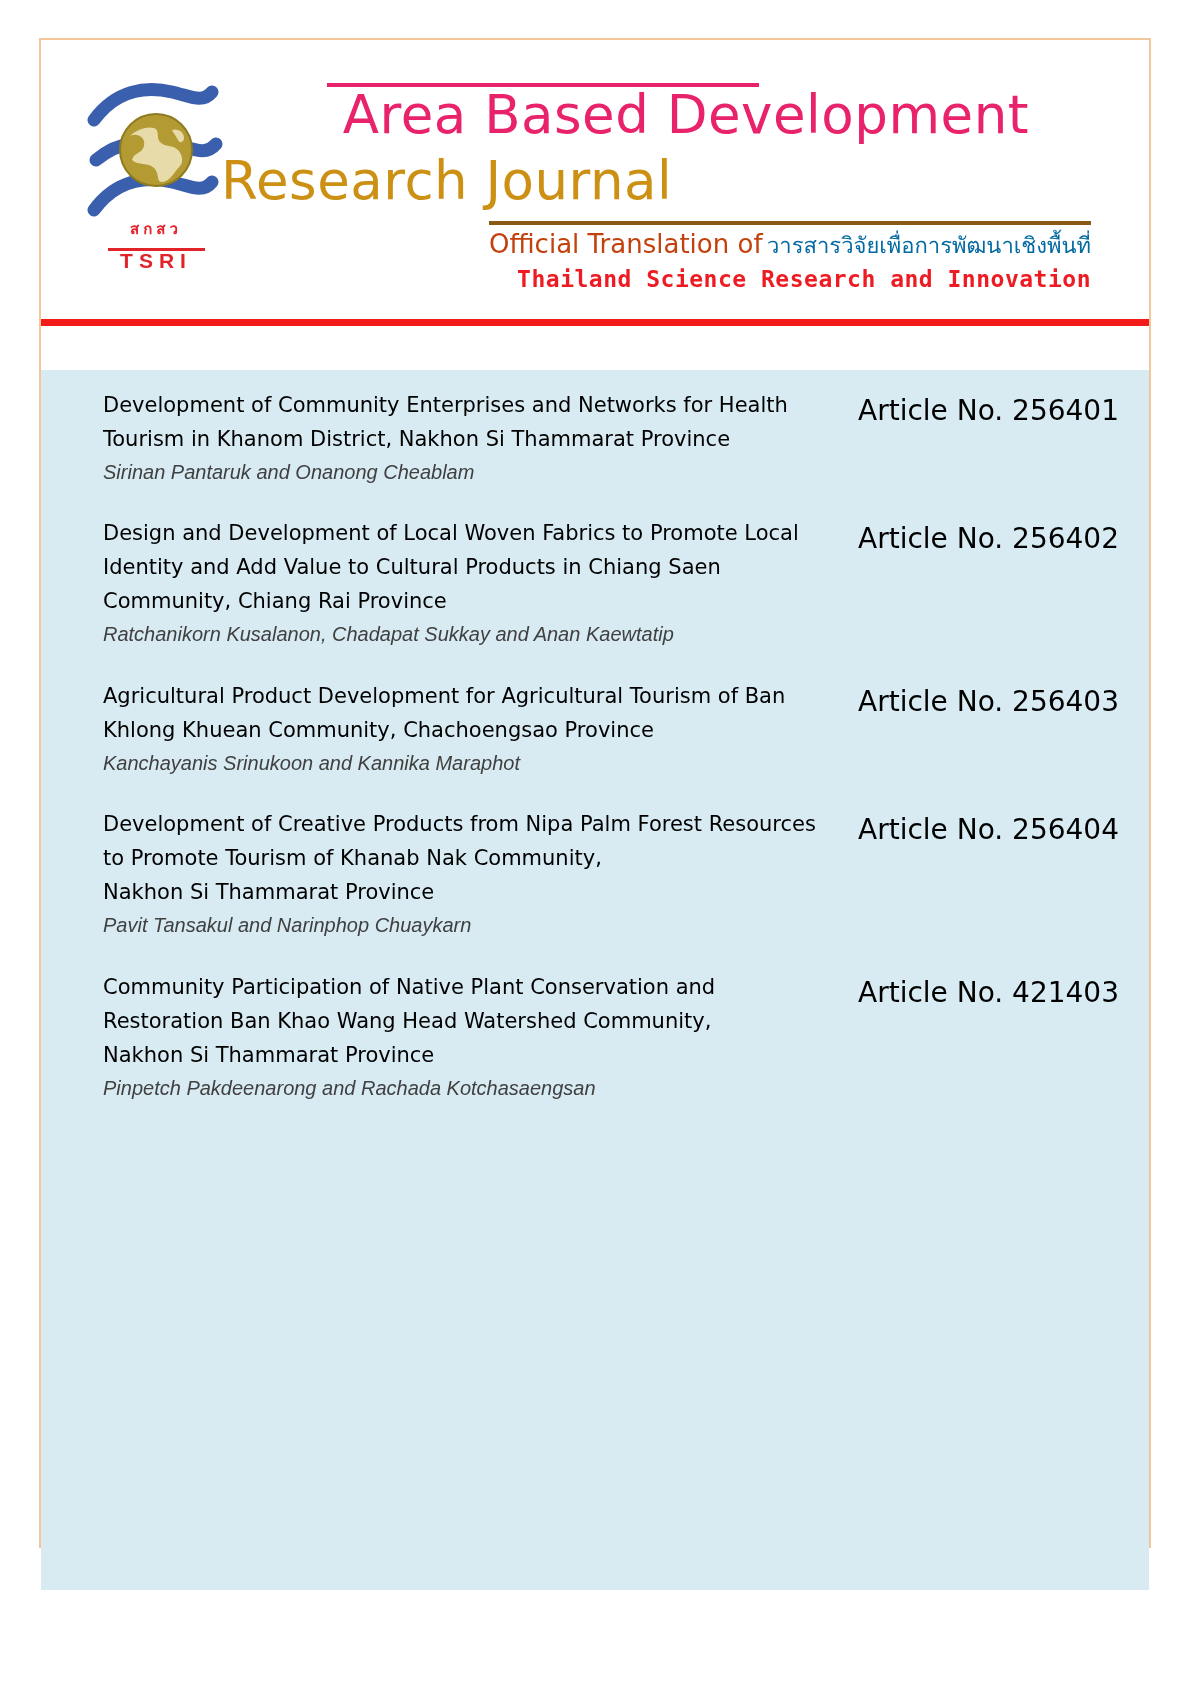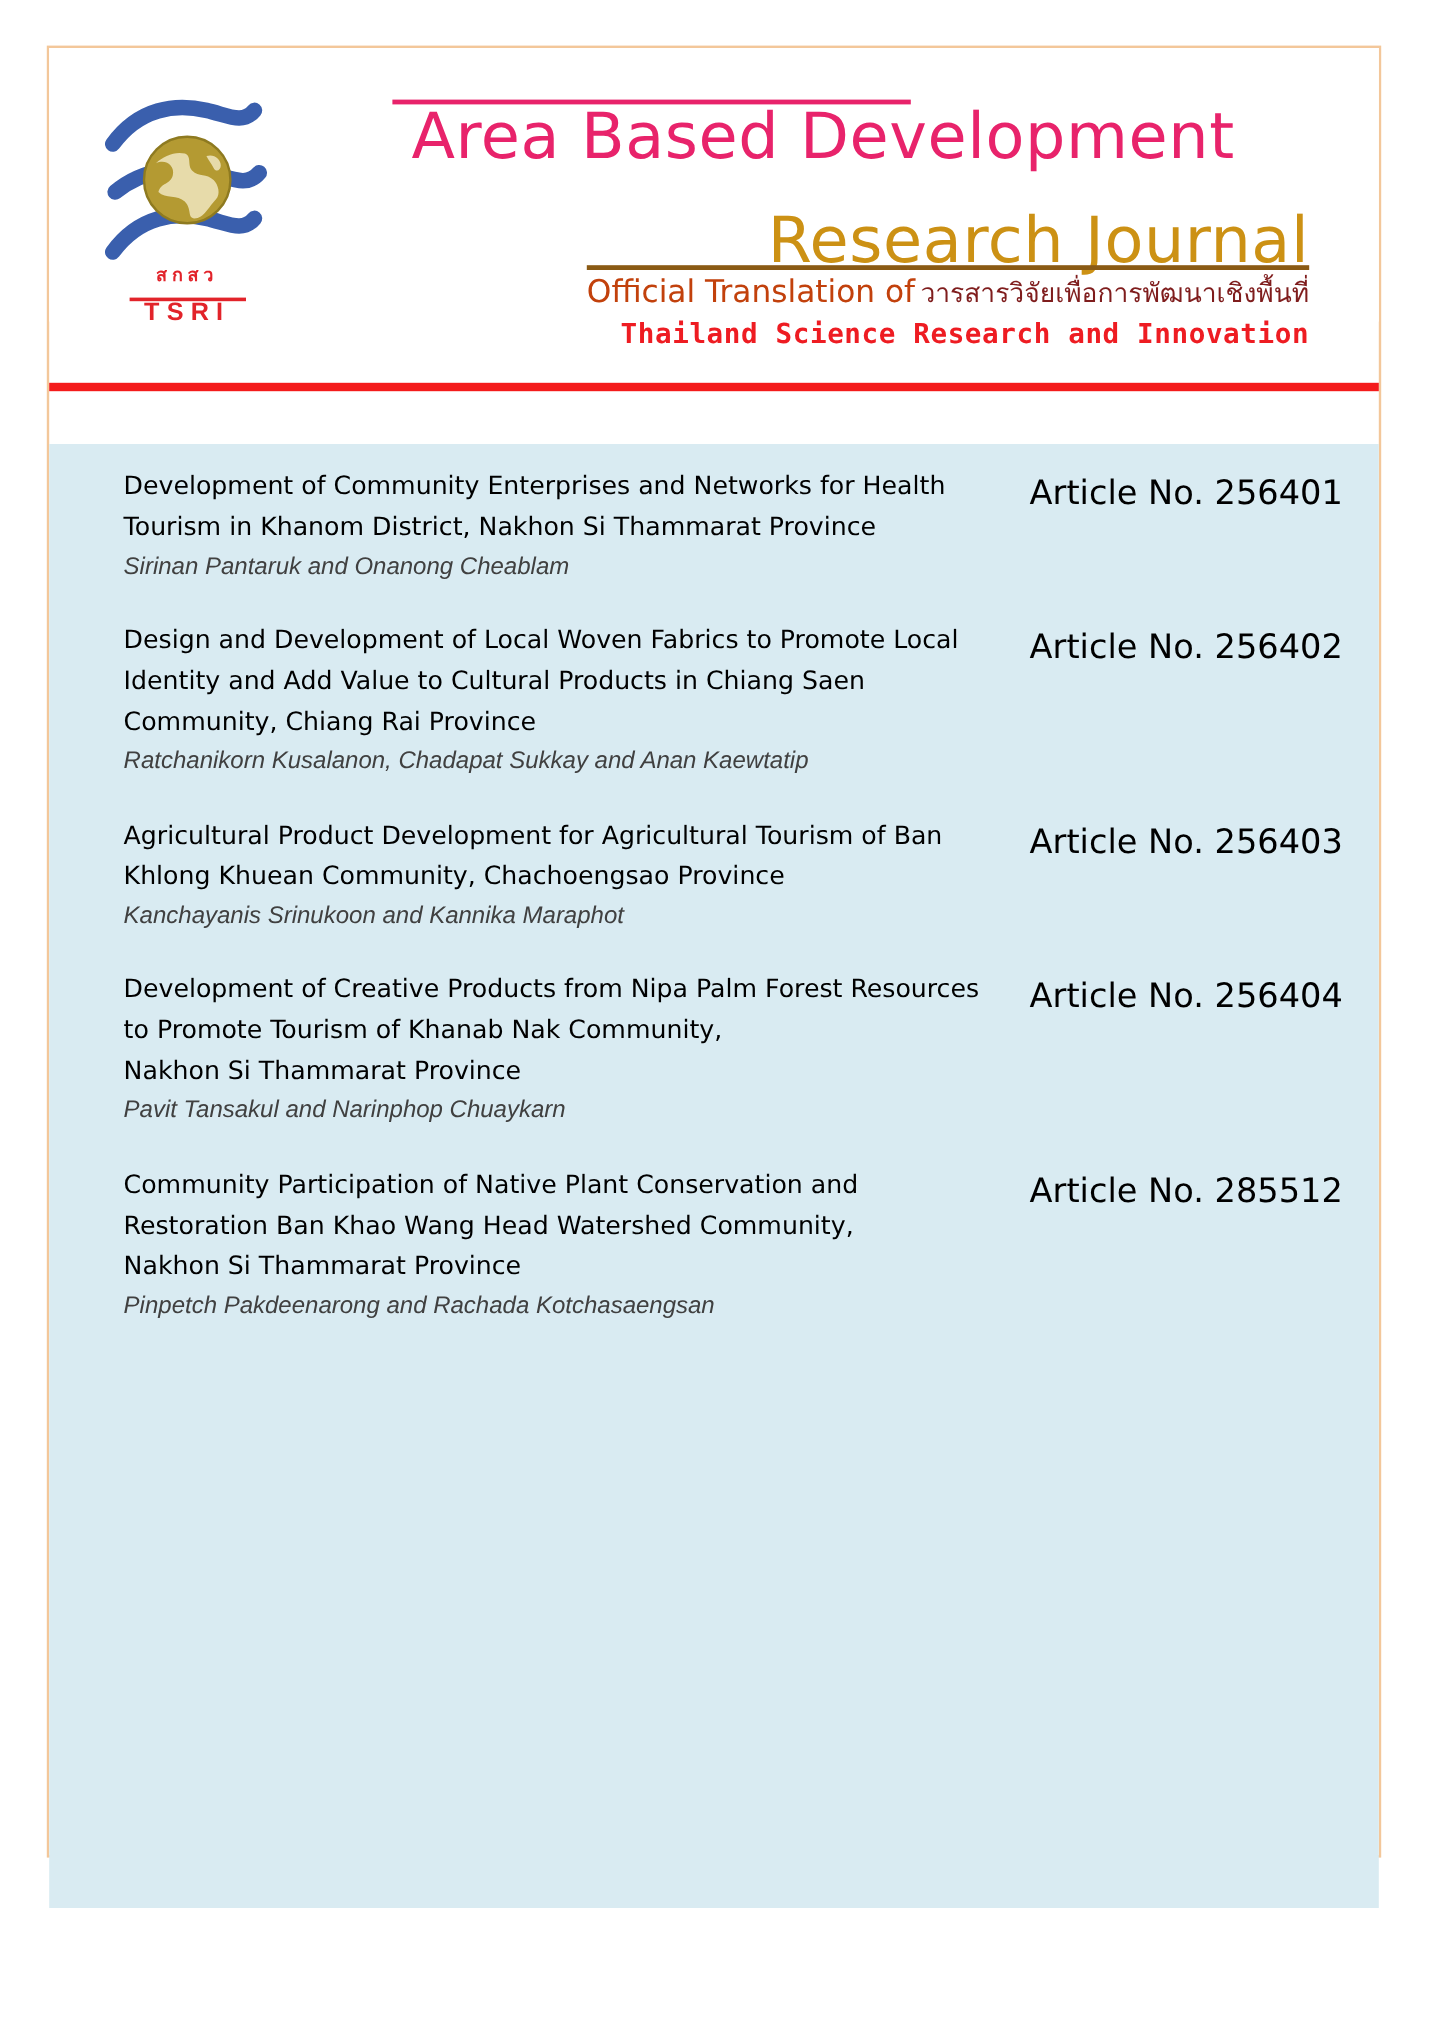--- a/index.html
+++ b/index.html
@@ -117,30 +117,29 @@
     font-weight: 400;
     letter-spacing: 0.5px;
     line-height: 1.02;
     white-space: nowrap;
   }
   .title-line2 {
     position: absolute;
     left: 180px;
     top: 114px;
     width: 870px;
-    text-align: right;
+    text-align: left;
     box-sizing: border-box;
     color: #cc9114;
     font-family: "DejaVu Sans", sans-serif;
     font-size: 53px;
     font-weight: 400;
     letter-spacing: 0.5px;
     line-height: 1.02;
     white-space: nowrap;
-    margin-top: 20px;
   }
   .title-rule-bottom {
     position: absolute;
     left: 448px;
     top: 181px;
     width: 602px;
     height: 4px;
     background: #8a5a14;
   }
   .subtitle-line {
@@ -151,21 +150,21 @@
     text-align: right;
     white-space: nowrap;
     line-height: 1.1;
   }
   .subtitle-en {
     color: #c2410c;
     font-family: "DejaVu Sans", sans-serif;
     font-size: 26px;
   }
   .subtitle-th {
-    color: #7f1d1d;
+    color: #0369a1;
     font-family: "DejaVu Sans", sans-serif;
     font-size: 22px;
   }
   .tagline {
     position: absolute;
     left: 180px;
     top: 226px;
     width: 870px;
     text-align: right;
     color: #ee1c22;
@@ -342,18 +341,18 @@
         </div>
         <div class="entry-authors">Pavit Tansakul and Narinphop Chuaykarn</div>
       </div>
       <div class="entry">
         <div class="entry-head">
           <div class="entry-titles">
             <div class="entry-title-line">Community Participation of Native Plant Conservation and</div>
             <div class="entry-title-line">Restoration Ban Khao Wang Head Watershed Community,</div>
             <div class="entry-title-line">Nakhon Si Thammarat Province</div>
           </div>
-          <div class="entry-article-no">Article No. 285512</div>
+          <div class="entry-article-no">Article No. 421403</div>
         </div>
         <div class="entry-authors">Pinpetch Pakdeenarong and Rachada Kotchasaengsan</div>
       </div>
     </div>
 </div>
 
 </body></html>

